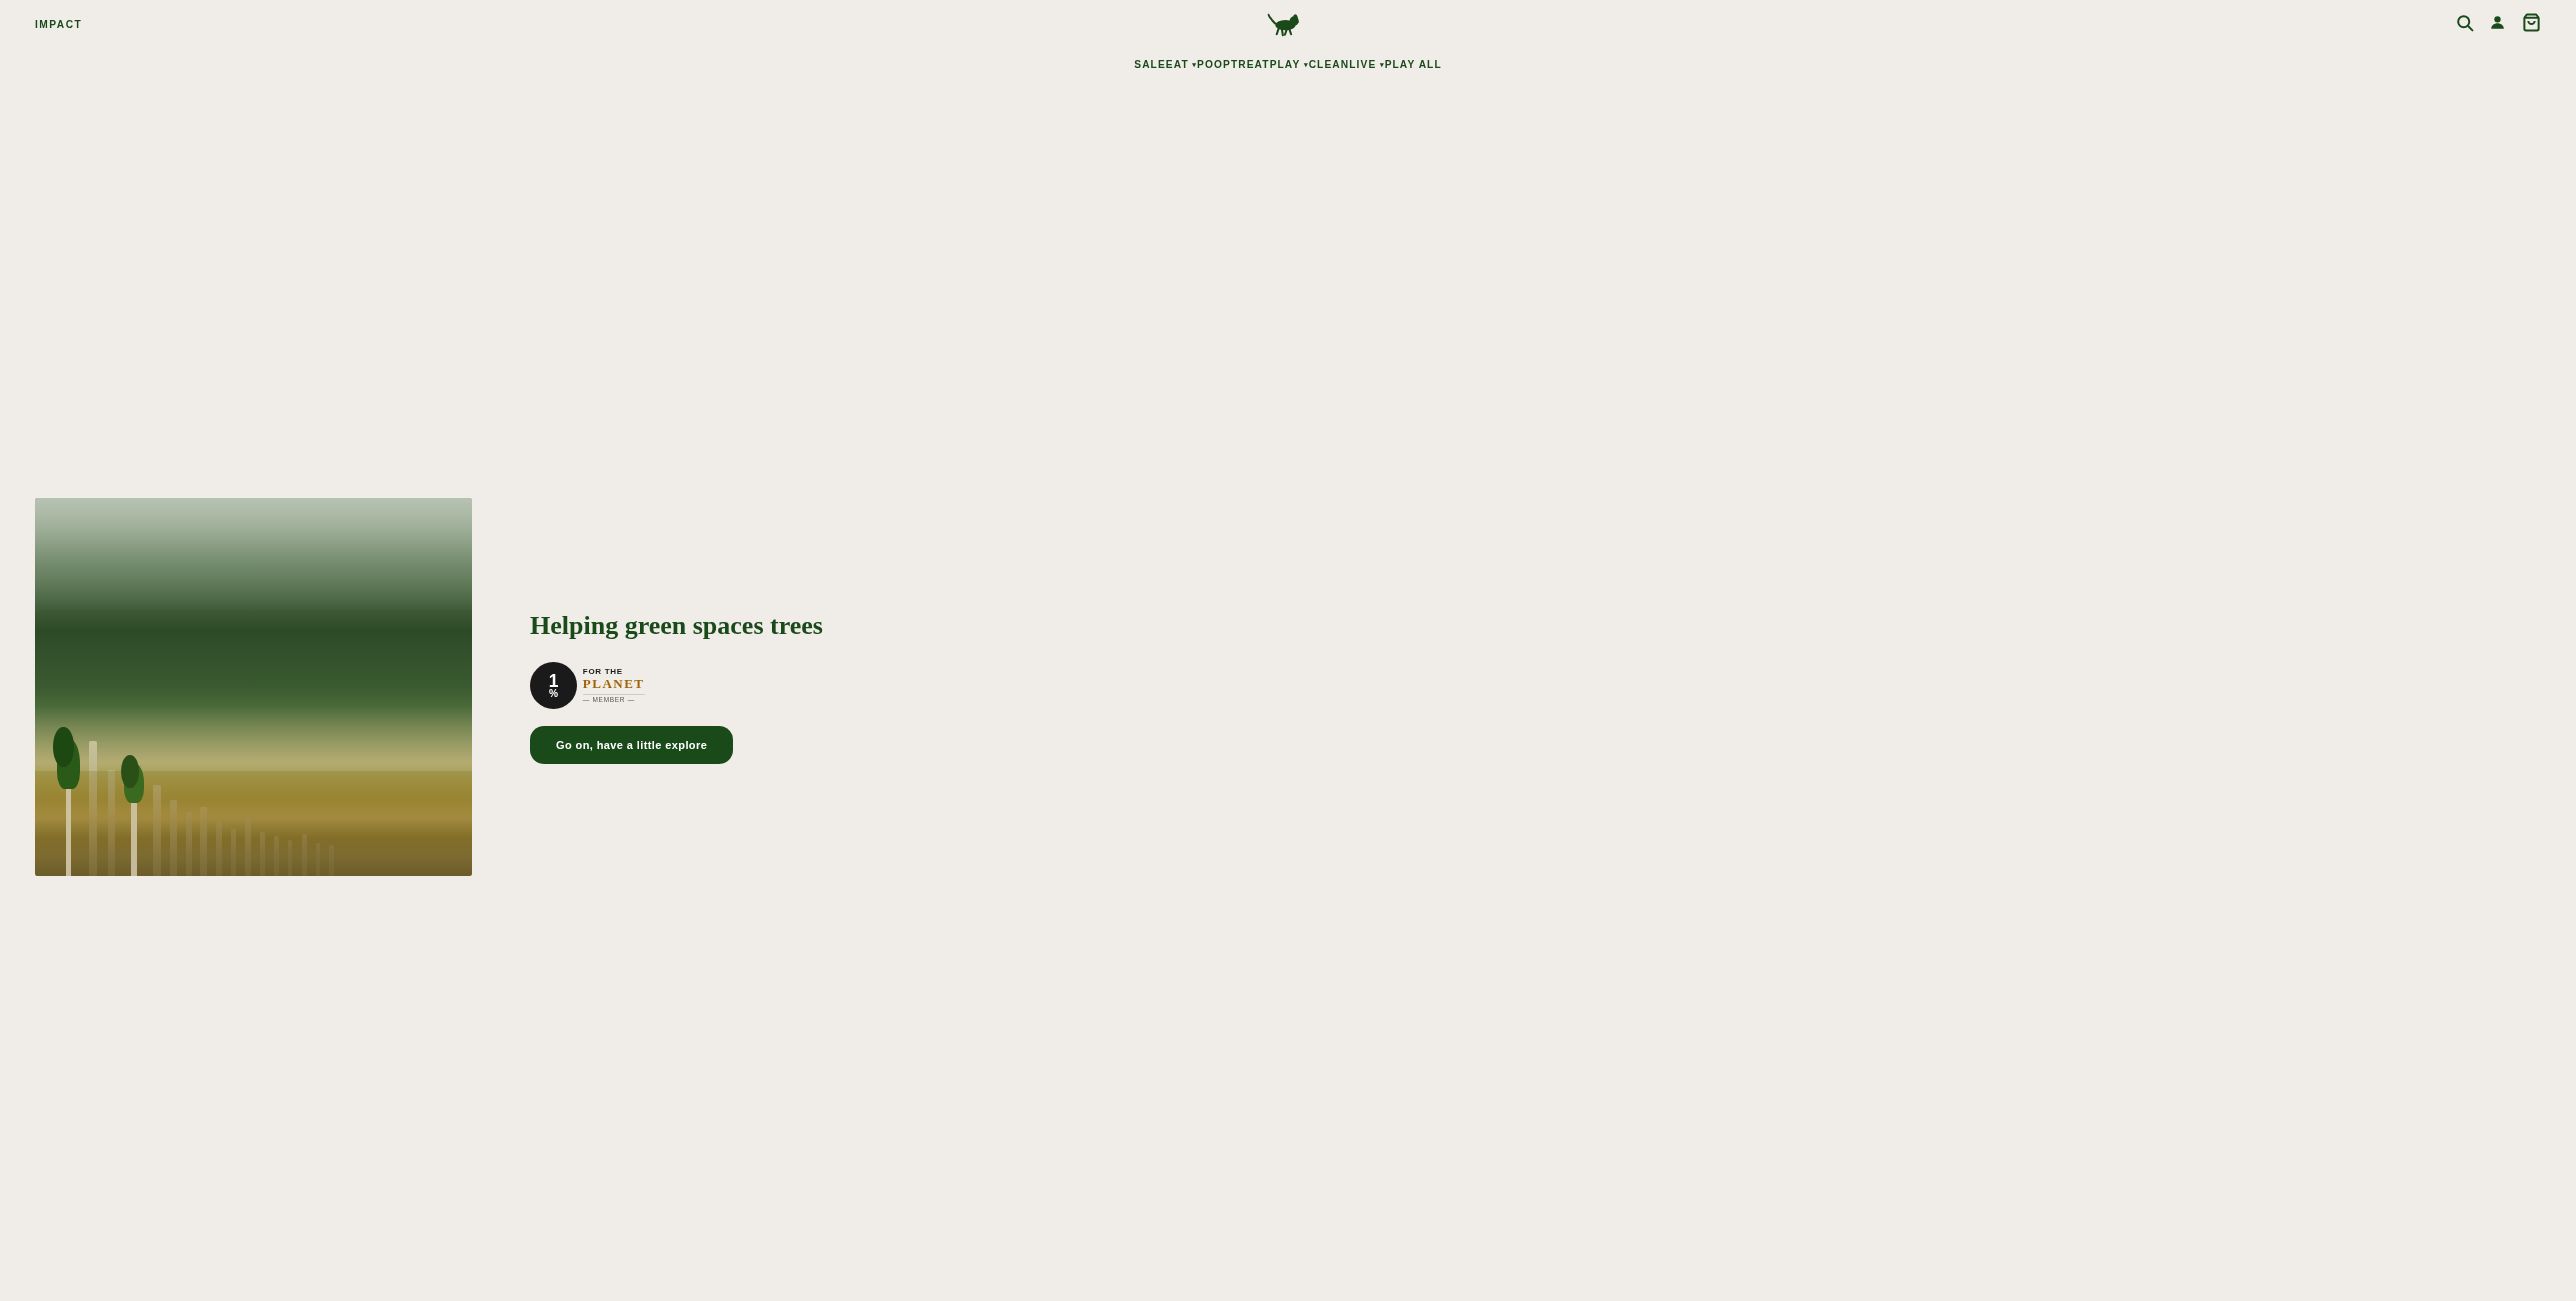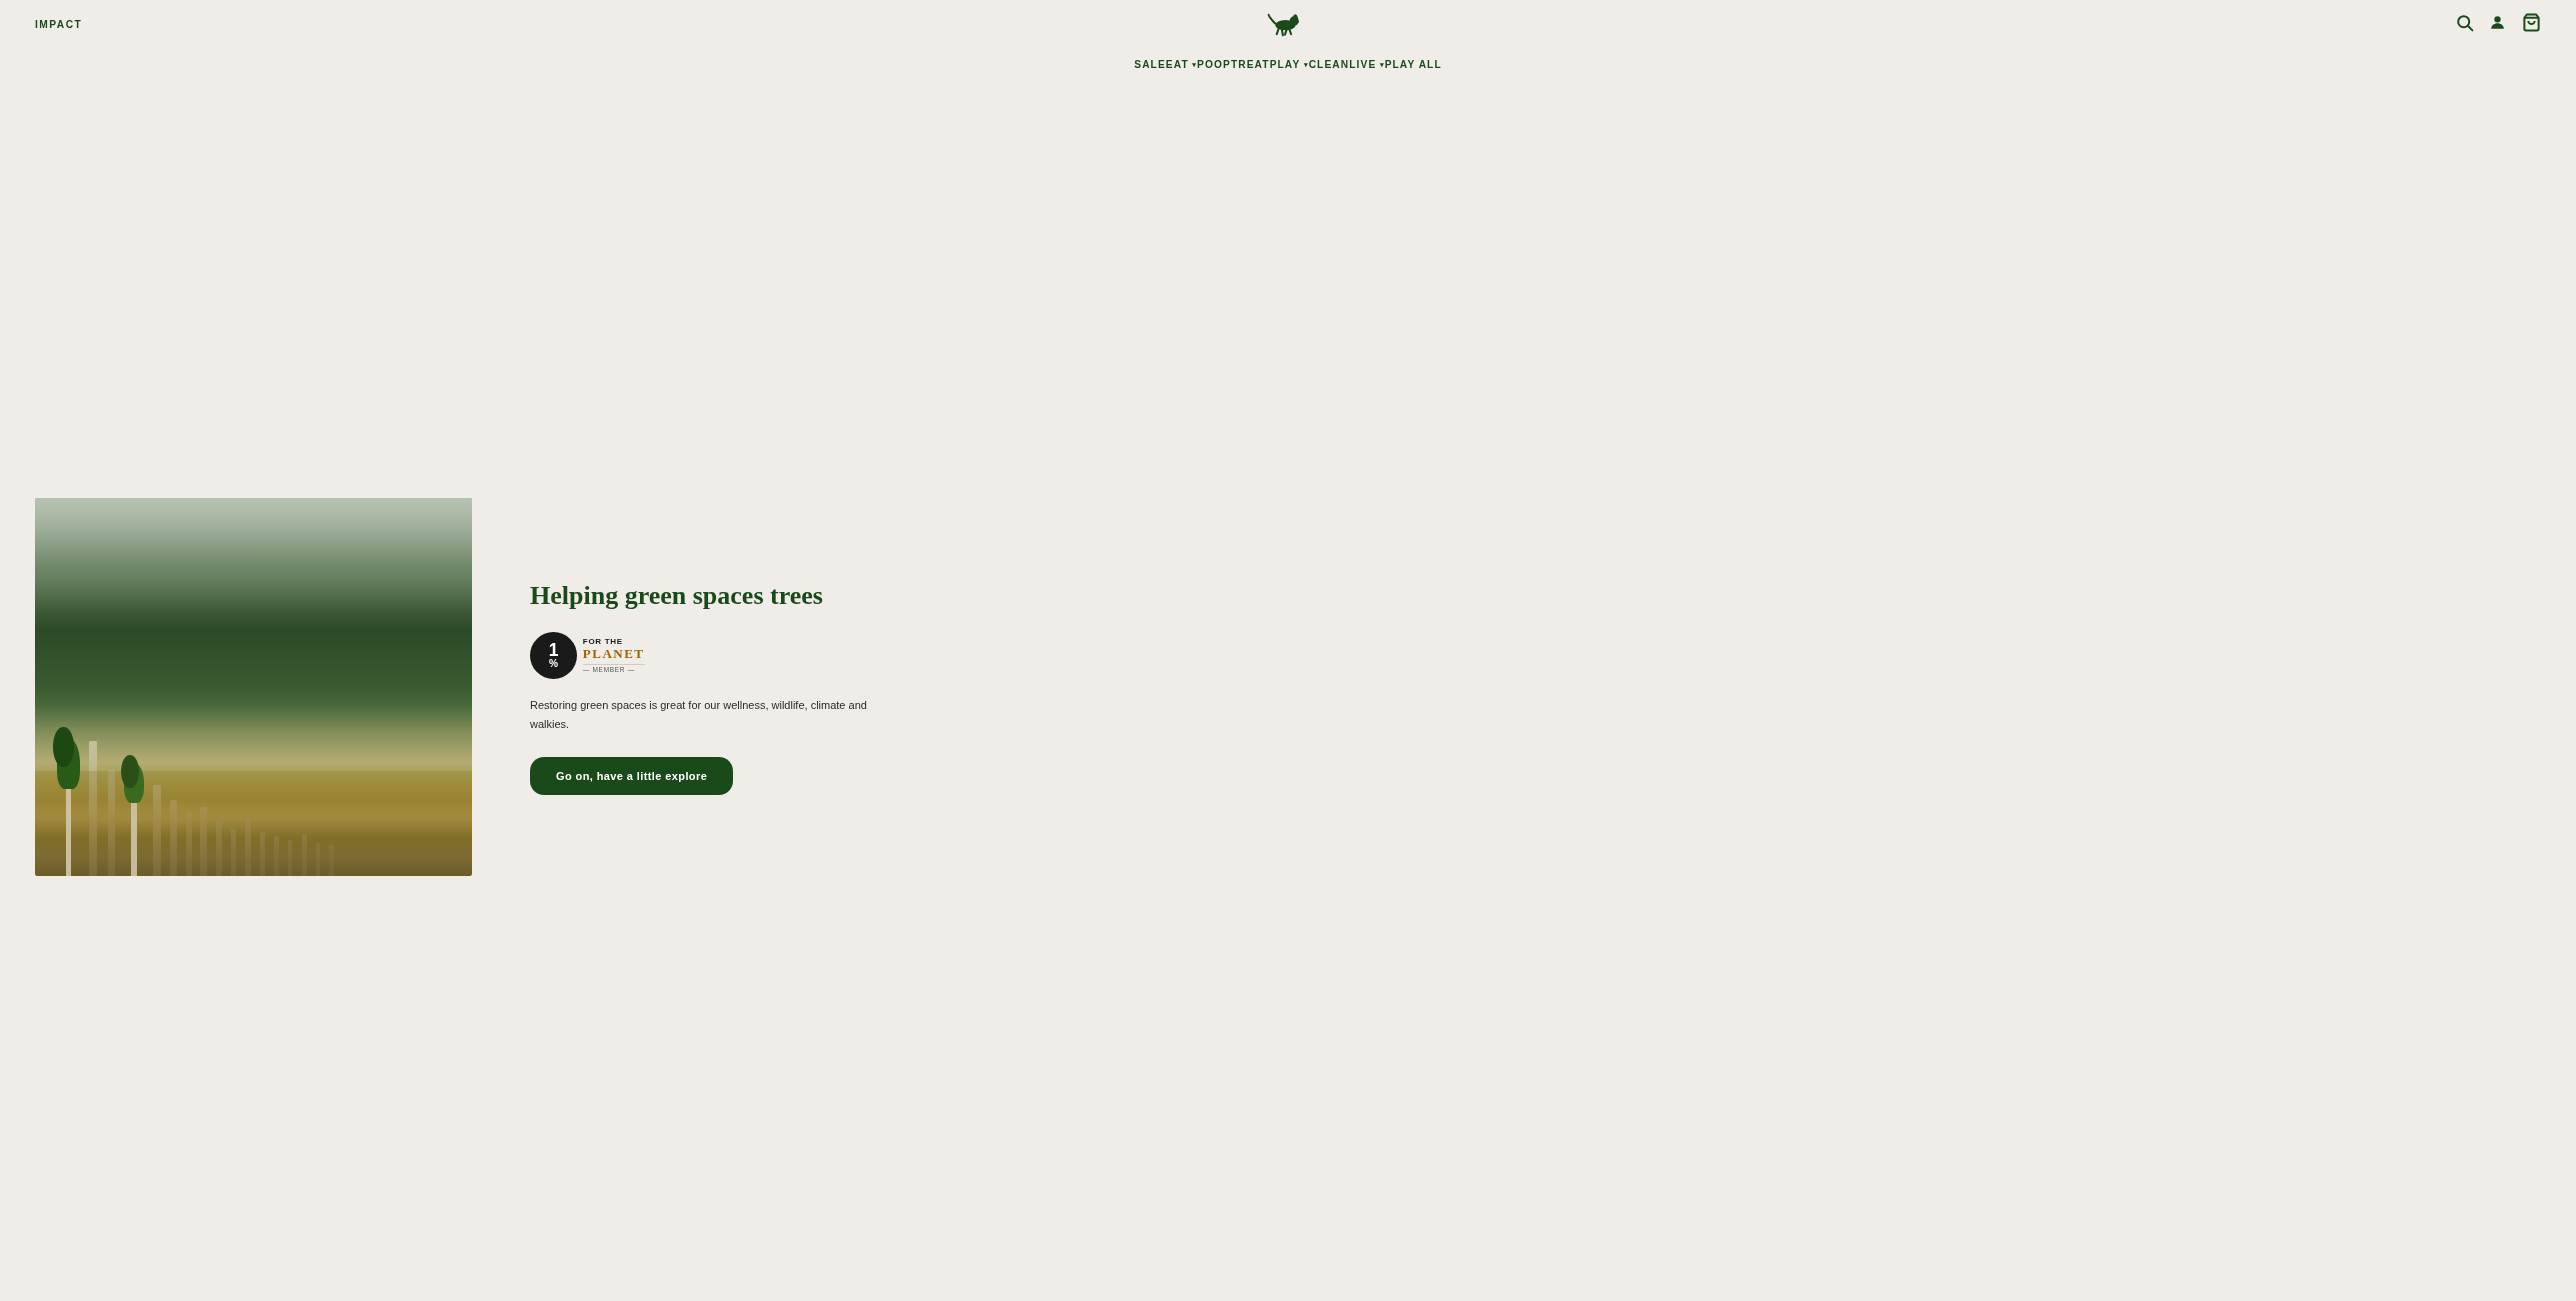--- a/index.html
+++ b/index.html
@@ -402,20 +402,19 @@
         </div>
         <div class="badge-text-block">
           <span class="badge-for-the">FOR THE</span>
           <span class="badge-planet">PLANET</span>
           <span class="badge-member">— MEMBER —</span>
         </div>
       </div>
     </div>
 
 
-    <p class="description-text-2">Restoring green spaces is great for our wellness, wildlife, climate and walkies.</p>
 
     <button class="cta-button">Go on, have a little explore</button>
 
   </div>
 
 </main>
 
 
 </body></html>

